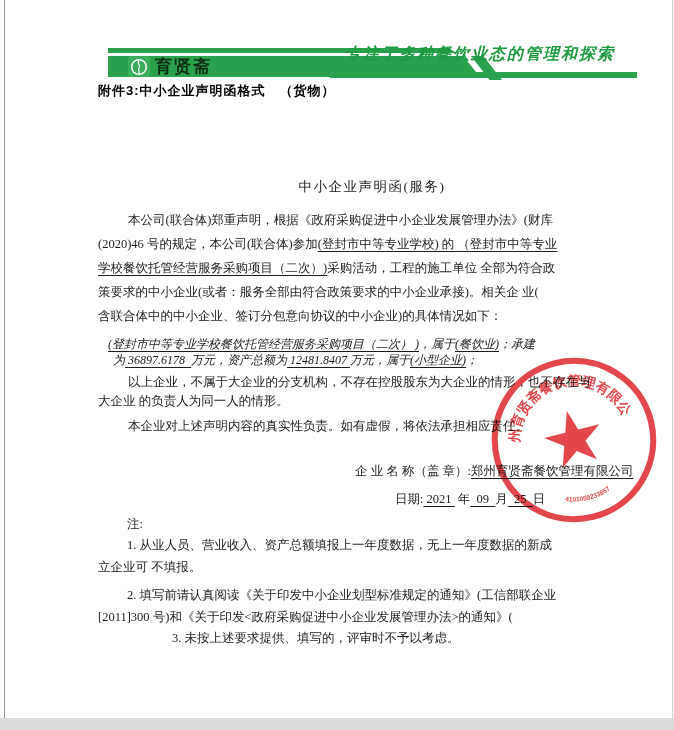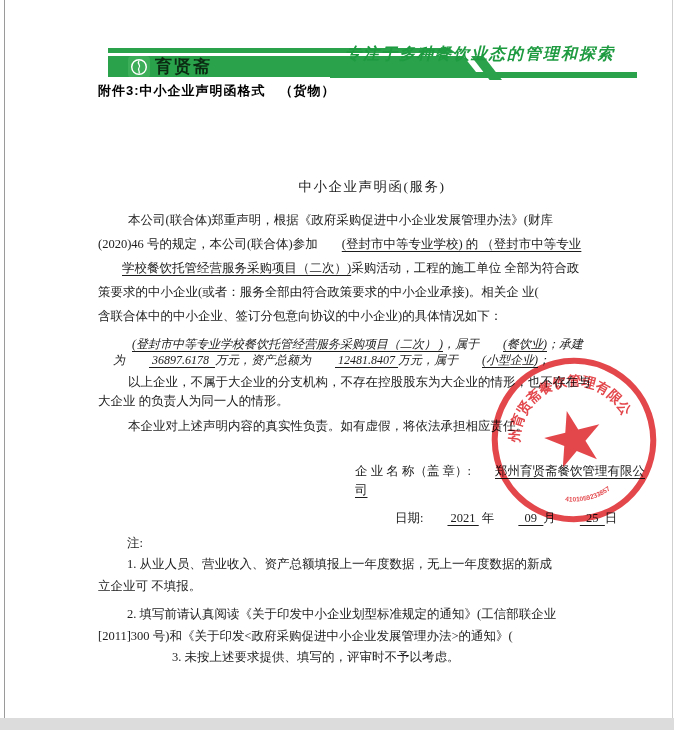--- a/index.html
+++ b/index.html
@@ -27,21 +27,21 @@
           font-style:italic;font-weight:bold;font-size:16px;letter-spacing:2px;
           color:var(--slogan_green,#1E9A40);white-space:nowrap;}
   .attachment{position:absolute;left:98px;top:82px;width:476px;text-align:left;
           font-family:"Liberation Sans","DejaVu Sans",sans-serif;font-weight:bold;font-size:13px;
           color:#000;letter-spacing:1px;white-space:pre;}
 
   
   main{position:absolute;left:98px;top:142px;width:548px;font-size:12.5px;margin-top:36px;}
   h1{font-size:13.5px;font-weight:normal;text-align:center;letter-spacing:1.5px;margin:0 0 12px 0;}
   .line{white-space:pre-wrap;}
-  .u{text-decoration:underline;text-decoration-thickness:1px;text-underline-offset:3px;padding-left:24px;}
+  .u{text-decoration:underline;text-decoration-thickness:1px;text-underline-offset:3px;}
   .p1 .line{line-height:24px;}
   .indent{text-indent:30px;}
   .block{margin:8px 0 0 10px;font-size:12px;}
   .block .line{line-height:16px;font-style:italic;}
   .block .bl3{text-indent:5px;}
   .p2{margin-top:5px;}
   .p2 .line,.p3 .line{line-height:19px;}
   .p3{margin-top:6px;}
   .sig-line{margin-top:26px;padding-left:257px;line-height:19px;white-space:pre-wrap;}
   .date-line{margin-top:9px;padding-left:297px;line-height:19px;white-space:pre-wrap;}

